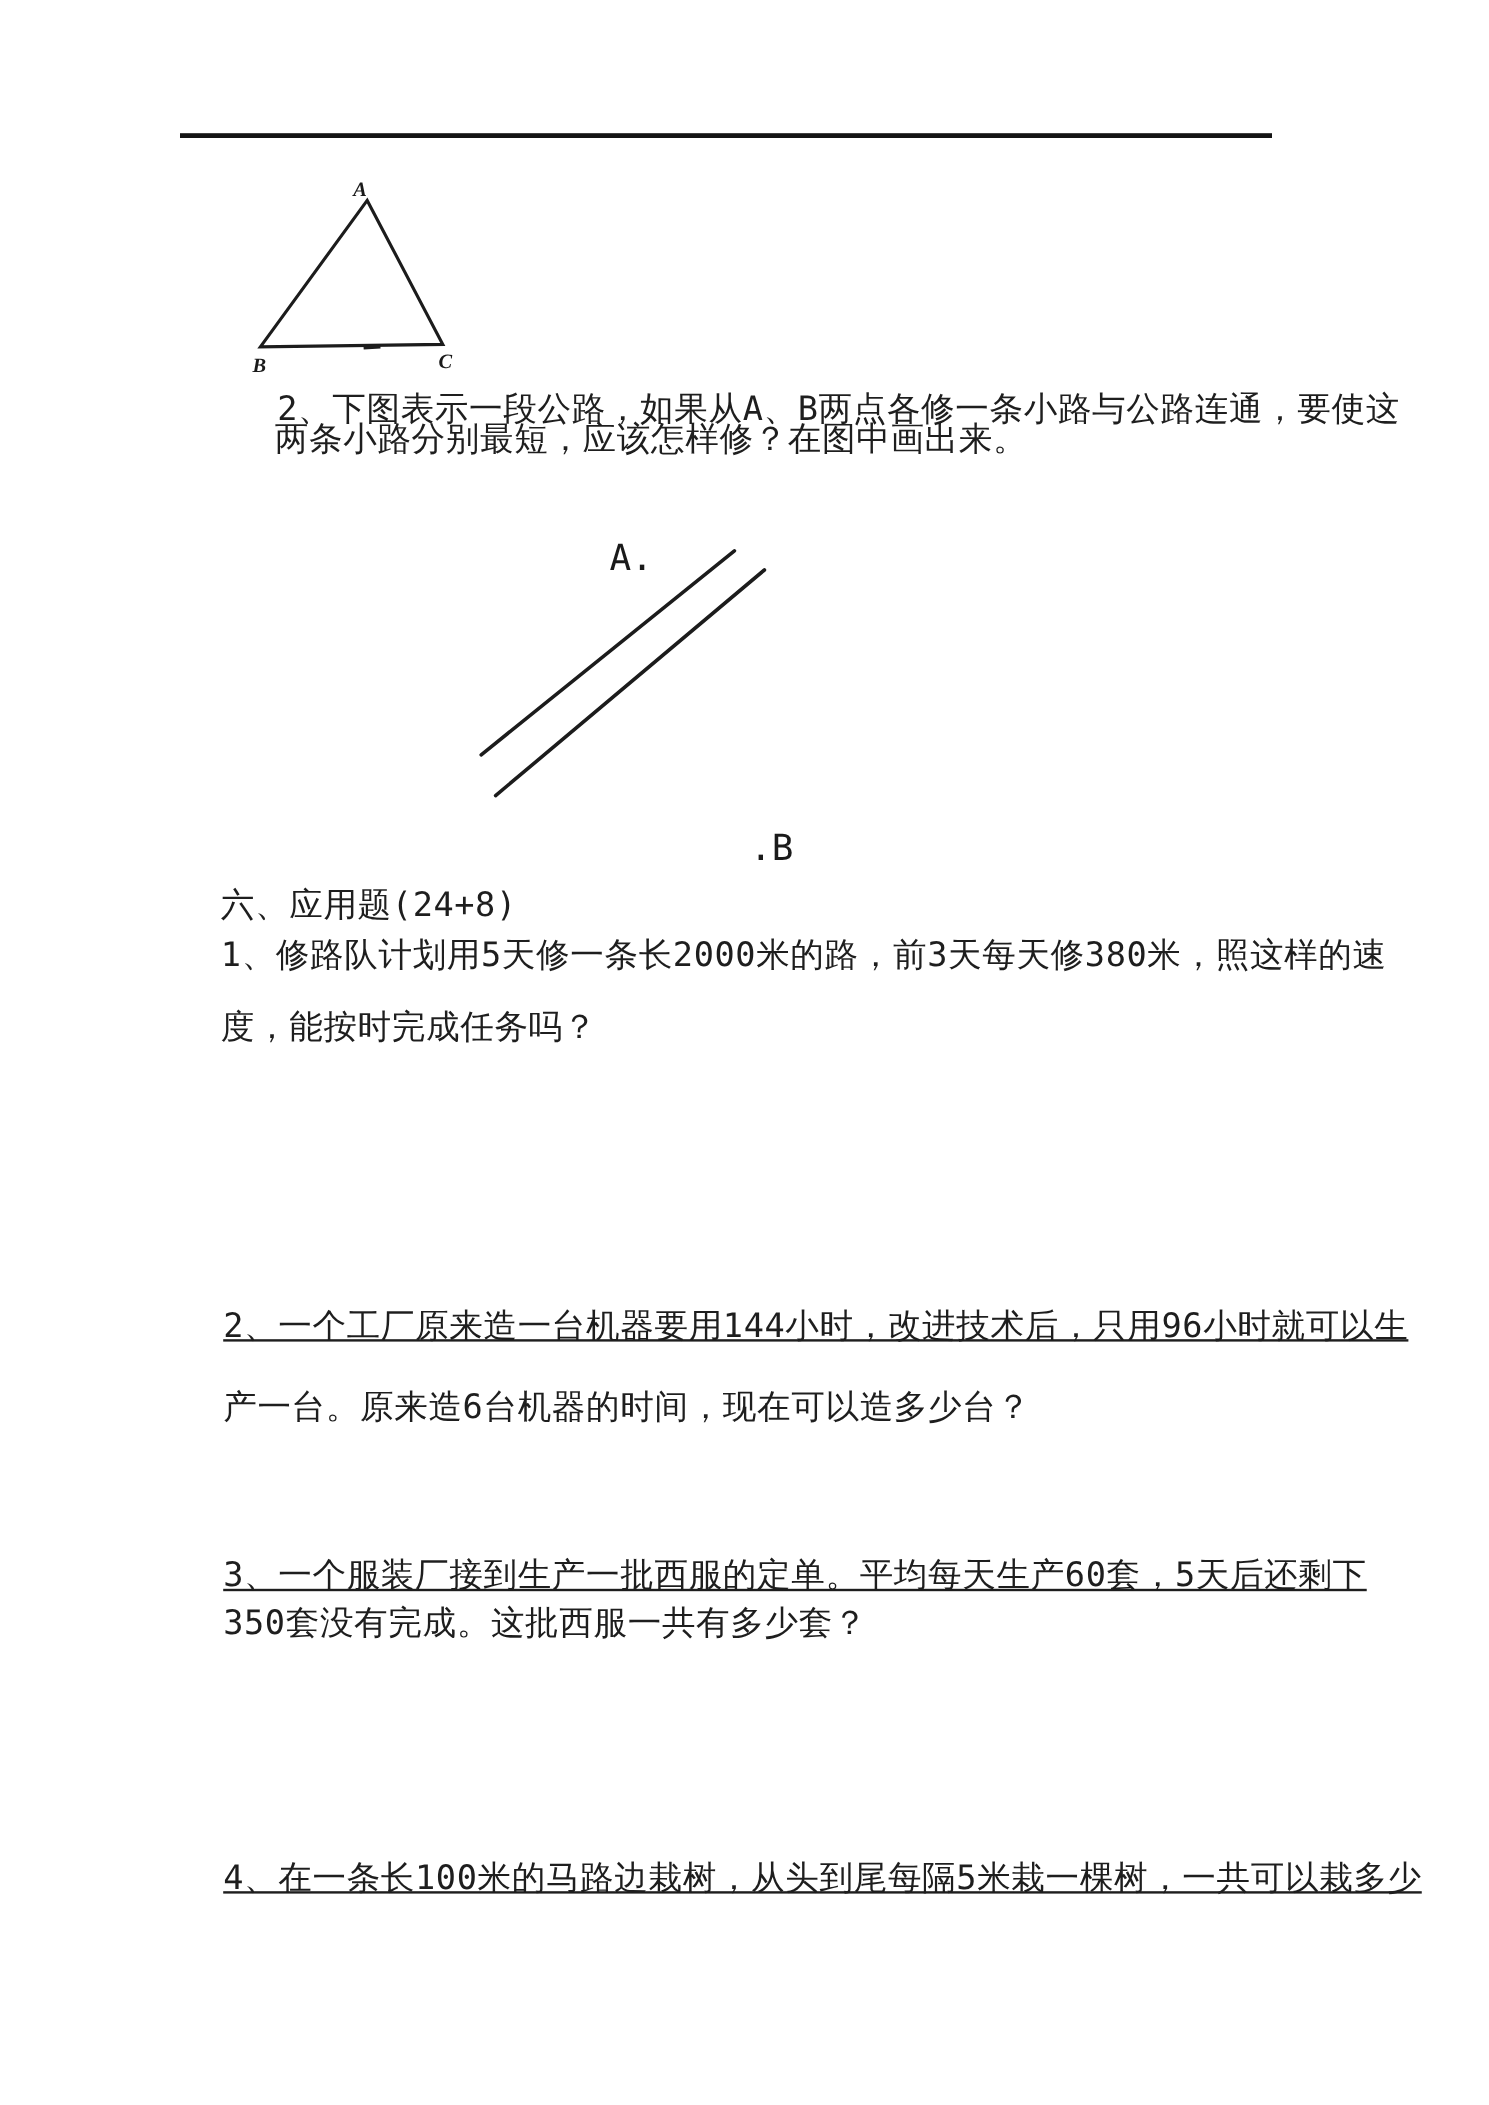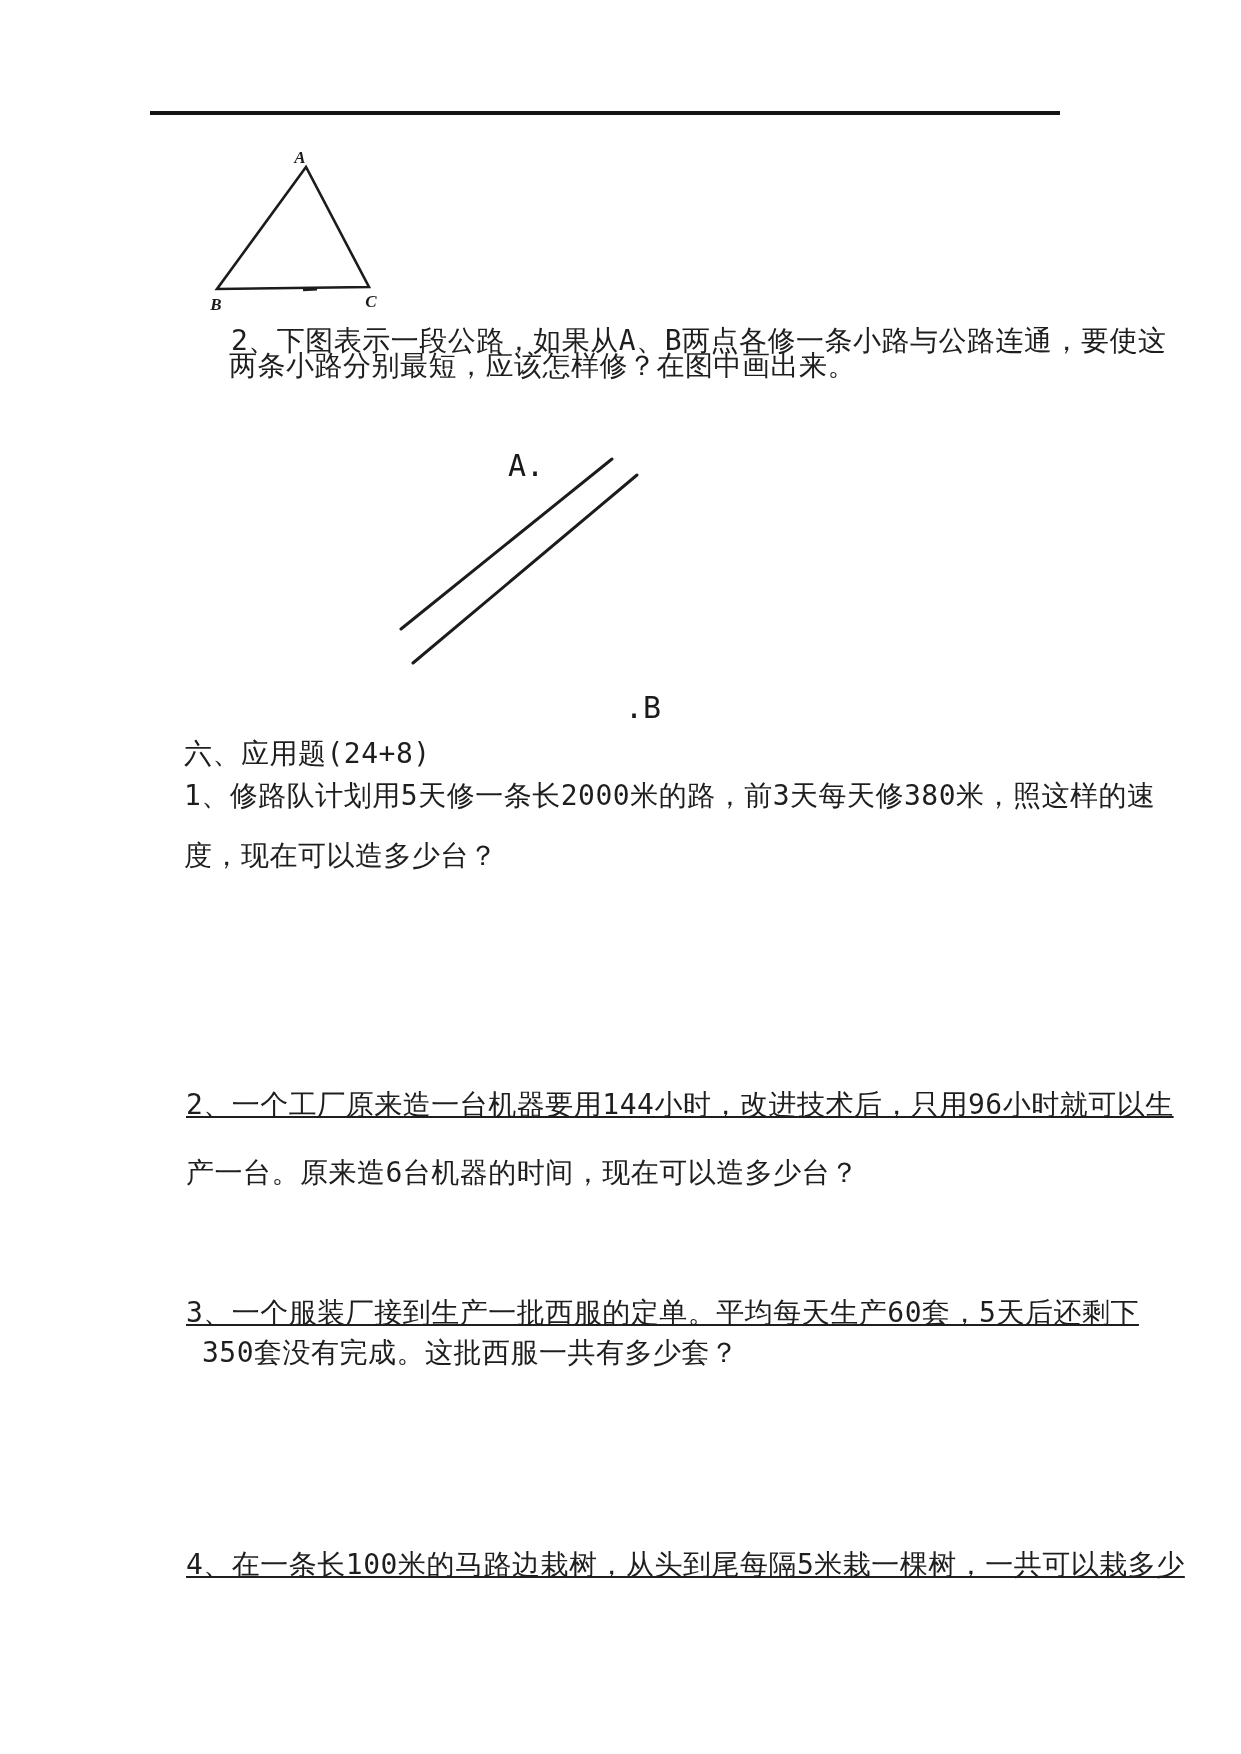--- a/index.html
+++ b/index.html
@@ -55,21 +55,21 @@
 <div class="figlabel" style="left:508px;top:448px;">A.</div>
 <svg style="left:390px;top:445px;" width="270" height="290" viewBox="0 0 270 290">
   <line x1="11" y1="184" x2="222" y2="14" stroke="#1c1c1c" stroke-width="3" stroke-linecap="round"></line>
   <line x1="23" y1="218" x2="247" y2="30" stroke="#1c1c1c" stroke-width="3" stroke-linecap="round"></line>
 </svg>
 <div class="figlabel" style="left:625px;top:690px;">.B</div>
 
 <div class="abs bodytext" style="left:184px;top:737px;text-align:right;">六、应用题(24+8)</div>
 
 <div class="abs bodytext" style="left:184px;top:779px;">1、修路队计划用5天修一条长2000米的路，前3天每天修380米，照这样的速</div>
-<div class="abs bodytext" style="left:184px;top:839px;">度，现在可以造多少台？</div>
+<div class="abs bodytext" style="left:184px;top:839px;">度，能按时完成任务吗？</div>
 
 <div class="abs bodytext" style="left:186px;top:1088px;text-decoration:underline;">2、一个工厂原来造一台机器要用144小时，改进技术后，只用96小时就可以生</div>
 <div class="abs bodytext" style="left:186px;top:1156px;">产一台。原来造6台机器的时间，现在可以造多少台？</div>
 
 <div class="abs bodytext" style="left:186px;top:1296px;text-decoration:underline;">3、一个服装厂接到生产一批西服的定单。平均每天生产60套，5天后还剩下</div>
-<div class="abs bodytext" style="left:186px;top:1336px;margin-left:16px;">350套没有完成。这批西服一共有多少套？</div>
+<div class="abs bodytext" style="left:186px;top:1336px;">350套没有完成。这批西服一共有多少套？</div>
 
 <div class="abs bodytext" style="left:186px;top:1548px;text-decoration:underline;">4、在一条长100米的马路边栽树，从头到尾每隔5米栽一棵树，一共可以栽多少</div>
 
 </body></html>

